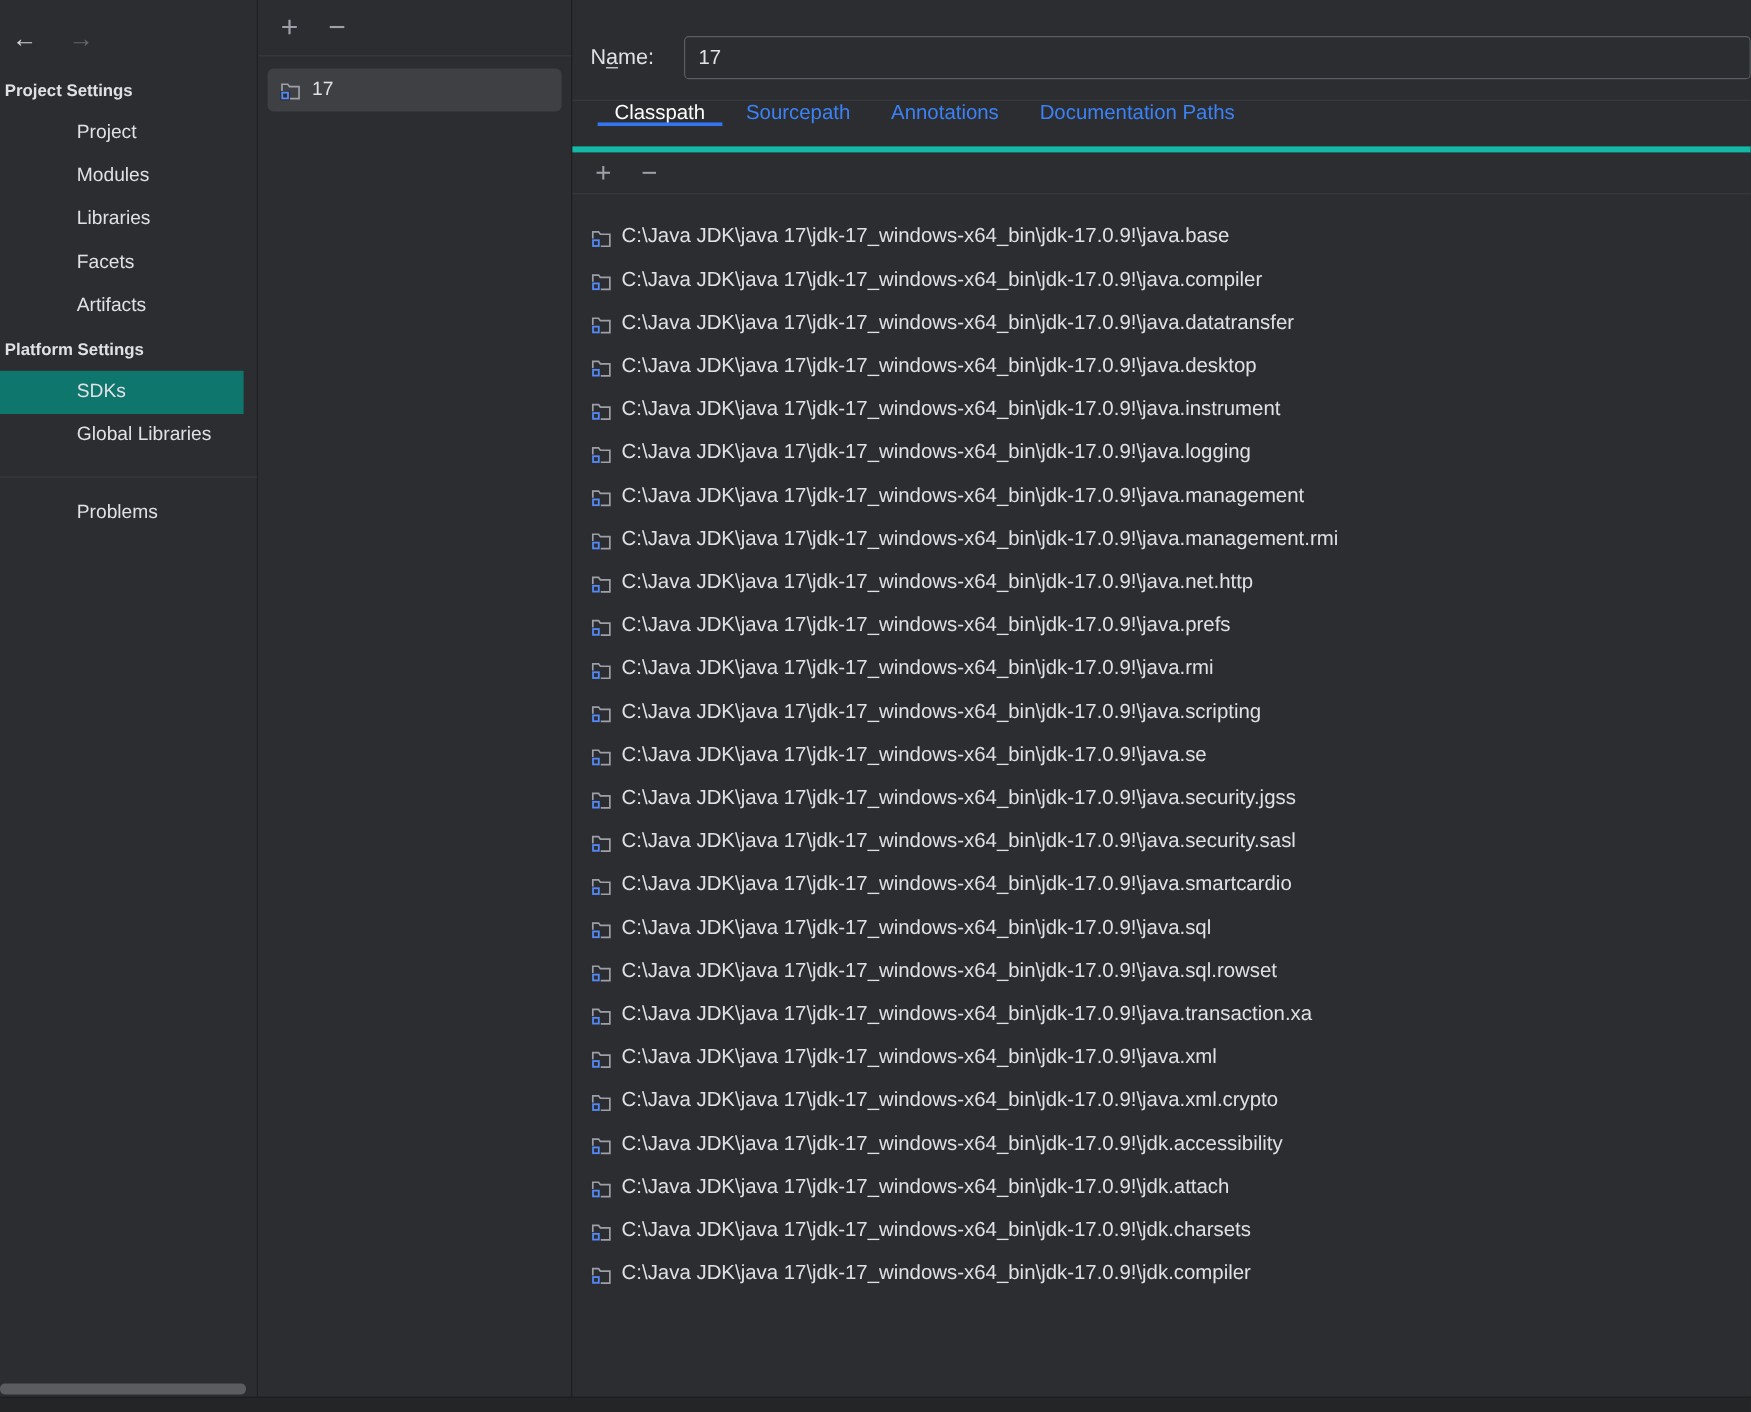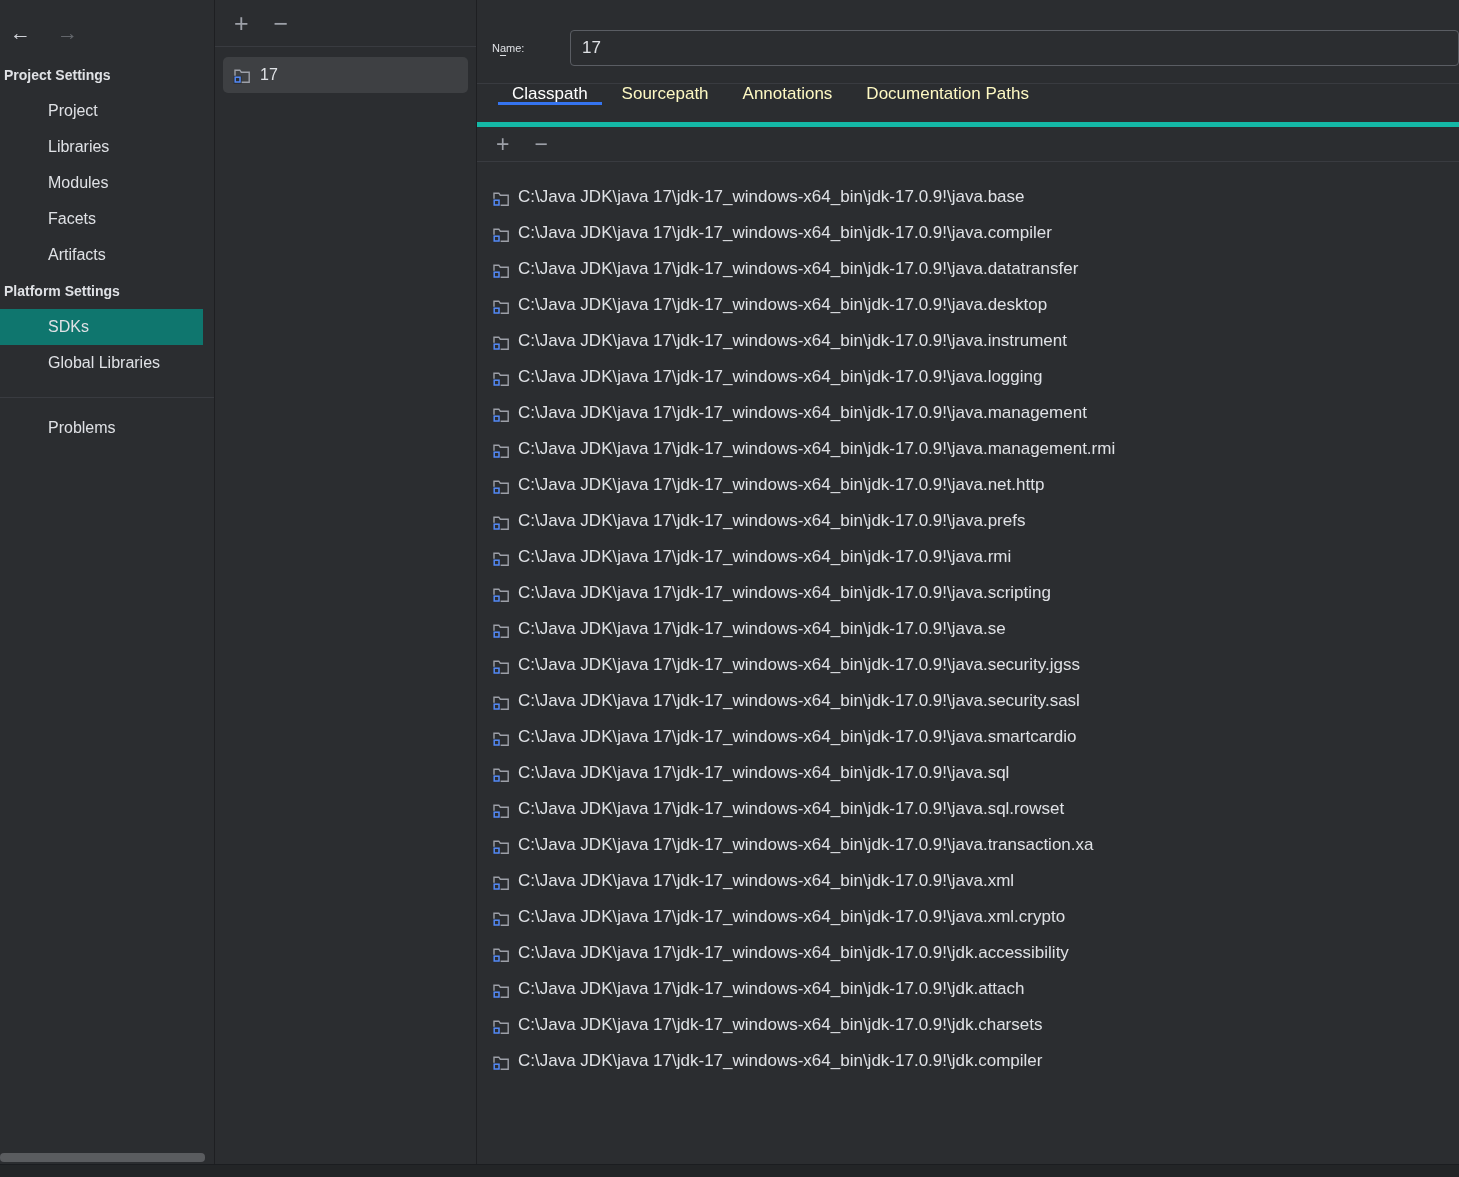--- a/index.html
+++ b/index.html
@@ -12,47 +12,47 @@
     position: relative;
   }
   .app { display: flex; height: 1164px; }
 
   
   .sidebar { flex: 0 0 215px; border-right: 1px solid #1e1f22; padding-top: 22px; }
   .nav-row { display: flex; gap: 26px; padding: 0 0 14px 10px; font-size: 21px; }
   .nav-arrow { color: #ced0d6; cursor: default; line-height: 1; }
   .nav-arrow.disabled { color: #63666b; }
   .section-header { font-weight: 700; font-size: 14px; padding: 8px 4px; height: 36px; display: flex; align-items: center; }
-  .side-item { height: 36px; display: flex; align-items: center; padding-left: 48px; font-size: 16px; cursor: default; }
+  .side-item { height: 36px; display: flex; align-items: center; padding-left: 64px; font-size: 16px; cursor: default; }
   .side-item.selected { background: #0f766e; width: 203px; }
   .sidebar-divider { height: 1px; background: #393b40; margin: 16px 0 12px 0; }
 
   
   .middle { flex: 0 0 262px; border-right: 1px solid #1e1f22; }
   .middle-toolbar { height: 47px; display: flex; align-items: center; gap: 25px; padding-left: 19px; border-bottom: 1px solid #393b40; }
   .tool-icon { font-size: 25px; color: #9da0a8; font-weight: 300; line-height: 1; cursor: default; }
   .sdk-list { padding: 10px 8px; }
   .sdk-item { height: 36px; display: flex; align-items: center; gap: 9px; padding-left: 10px; border-radius: 5px; font-size: 16px; }
   .sdk-item.selected { background: #3e4043; }
 
   
   .right { flex: 1; display: flex; flex-direction: column; min-width: 0; }
   .name-row { height: 84px; border-bottom: 1px solid #393b40; display: flex; align-items: center; padding: 12px 0 0 15px; flex: 0 0 auto; }
   .jdk-row { height: 64px; display: flex; align-items: center; padding-left: 17px; flex: 0 0 auto; }
-  .field-label { font-size: 11px; flex: 0 0 auto; }
+  .field-label { font-size: 18px; flex: 0 0 auto; }
   .name-label { width: 78px; }
   .jdk-label { width: 157px; }
   .mn { text-decoration: underline; text-underline-offset: 3px; }
   .text-input {
     height: 36px; background: transparent; border: 1px solid #5a5d63; border-radius: 4px;
     color: #dfe1e5; font-family: inherit; font-size: 17px; padding: 0 11px;
     flex: 1; min-width: 0; outline: none;
   }
   .tabs { height: 43px; display: flex; align-items: flex-start; gap: 6px; padding-left: 21px; border-bottom: 5px solid #14b8a6; flex: 0 0 auto; }
-  .tab { padding: 0 14px; display: flex; align-items: center; font-size: 17px; position: relative; color: #fef9c3; cursor: default; }
+  .tab { padding: 0 14px; display: flex; align-items: center; font-size: 17px; position: relative; color: #3b82f6; cursor: default; }
   .tab.active { color: #ffffff; }
   .tab.active::after { content: ""; position: absolute; left: 0; right: 0; bottom: -1px; height: 3px; background: #3574f0; }
   .cp-toolbar { height: 35px; display: flex; align-items: center; gap: 25px; padding-left: 19px; border-bottom: 1px solid #393b40; flex: 0 0 auto; }
   .cp-toolbar .tool-icon { font-size: 23px; }
   .cp-list { flex: 1; overflow: hidden; padding-top: 9px; }
   .cp-row { height: 36px; display: flex; align-items: flex-end; gap: 8px; padding-left: 15px; font-size: 17px; white-space: nowrap; }
   .mod-icon { width: 18px; height: 17px; flex: 0 0 auto; }
 
   
   .left-hscrollbar { position: absolute; left: 0; bottom: 15px; width: 205px; height: 9px; background: #5a5c5f; border-radius: 4px; }
@@ -80,25 +80,25 @@
     </div>
 
     <div class="section-header">Project Settings</div>
     <div>
 
         <div class="side-item">
           <span>Project</span>
         </div>
 
         <div class="side-item">
+          <span>Modules</span>
+        </div>
+
+        <div class="side-item">
           <span>Libraries</span>
-        </div>
-
-        <div class="side-item">
-          <span>Modules</span>
         </div>
 
         <div class="side-item">
           <span>Facets</span>
         </div>
 
         <div class="side-item">
           <span>Artifacts</span>
         </div>
       </div>

